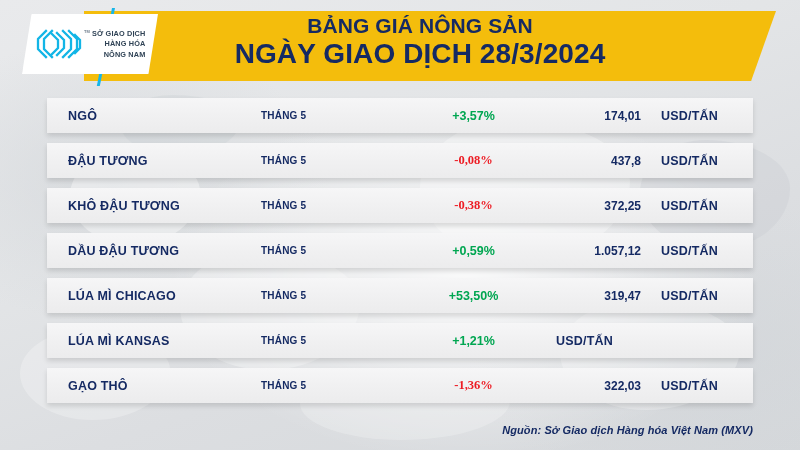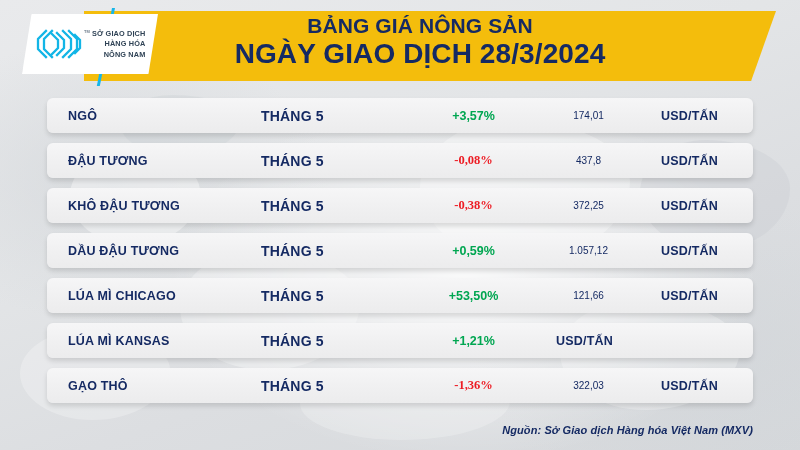--- a/index.html
+++ b/index.html
@@ -78,29 +78,29 @@
     color:#2f4255; letter-spacing:0.15px; white-space:nowrap;text-align:right;
   }
 
   
   .table { position:absolute; left:0; top:98px; width:800px; }
   .row {
     position:relative;
     margin:0 auto 10px auto;
     width:706px; height:35px;
     background:linear-gradient(180deg,#f6f6f7 0%,#f0f0f1 55%,#ececed 100%);
-    border-radius:6px;
+    border-radius:0;
     box-shadow:0 3px 5px rgba(0,0,0,0.13);
     display:flex; align-items:center;
     color:#152a63;
   }
   .c-name  { width:214px; padding-left:21px; font-size:12.5px; font-weight:bold; letter-spacing:0.2px; }
-  .c-month { width:150px; font-size:14px; font-weight:bold; letter-spacing:0.2px; }
+  .c-month { width:150px; font-size:10px; font-weight:bold; letter-spacing:0.2px; }
   .c-pct   { width:125px; text-align:center; font-size:12.5px; font-weight:bold; }
-  .c-price { width:105px; text-align:center; font-size:10px; font-weight:normal; }
+  .c-price { width:105px; text-align:right; font-size:12px; font-weight:bold; }
   .c-unit  { width:100px; padding-left:20px; font-size:12.5px; font-weight:bold; letter-spacing:0.2px; }
   .up   { color:#00a651; }
   .down { color:#ed1c24;font-family:Liberation Serif, serif; }
 
   
   .source {
     position:absolute; right:47px; bottom:14px;
     font-size:11px; font-weight:bold; font-style:italic;
     color:#152a63; letter-spacing:0.1px;text-align:right;
   }
@@ -178,21 +178,21 @@
         <div class="c-name">DẦU ĐẬU TƯƠNG</div>
         <div class="c-month">THÁNG 5</div>
         <div class="c-pct up">+0,59%</div>
         <div class="c-price">1.057,12</div>
         <div class="c-unit">USD/TẤN</div>
       </div>
       <div class="row">
         <div class="c-name">LÚA MÌ CHICAGO</div>
         <div class="c-month">THÁNG 5</div>
         <div class="c-pct up">+53,50%</div>
-        <div class="c-price">121,66</div>
+        <div class="c-price">319,47</div>
         <div class="c-unit">USD/TẤN</div>
       </div>
       <div class="row">
         <div class="c-name">LÚA MÌ KANSAS</div>
         <div class="c-month">THÁNG 5</div>
         <div class="c-pct up">+1,21%</div>
         <div class="c-unit">USD/TẤN</div>
       </div>
       <div class="row">
         <div class="c-name">GẠO THÔ</div>

